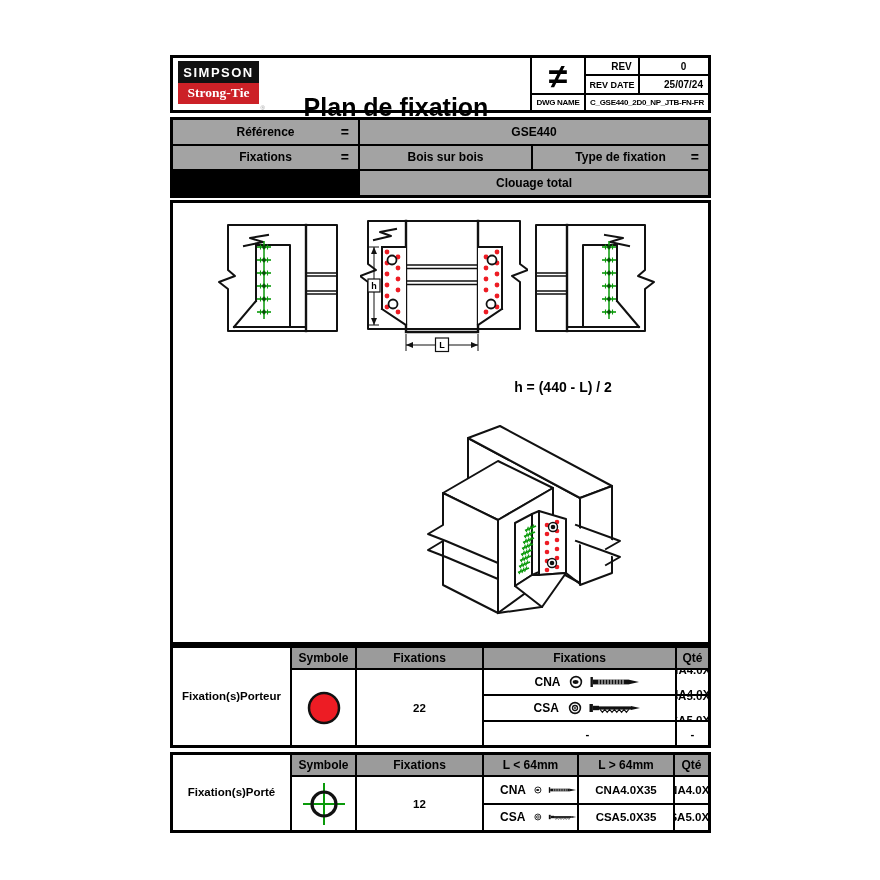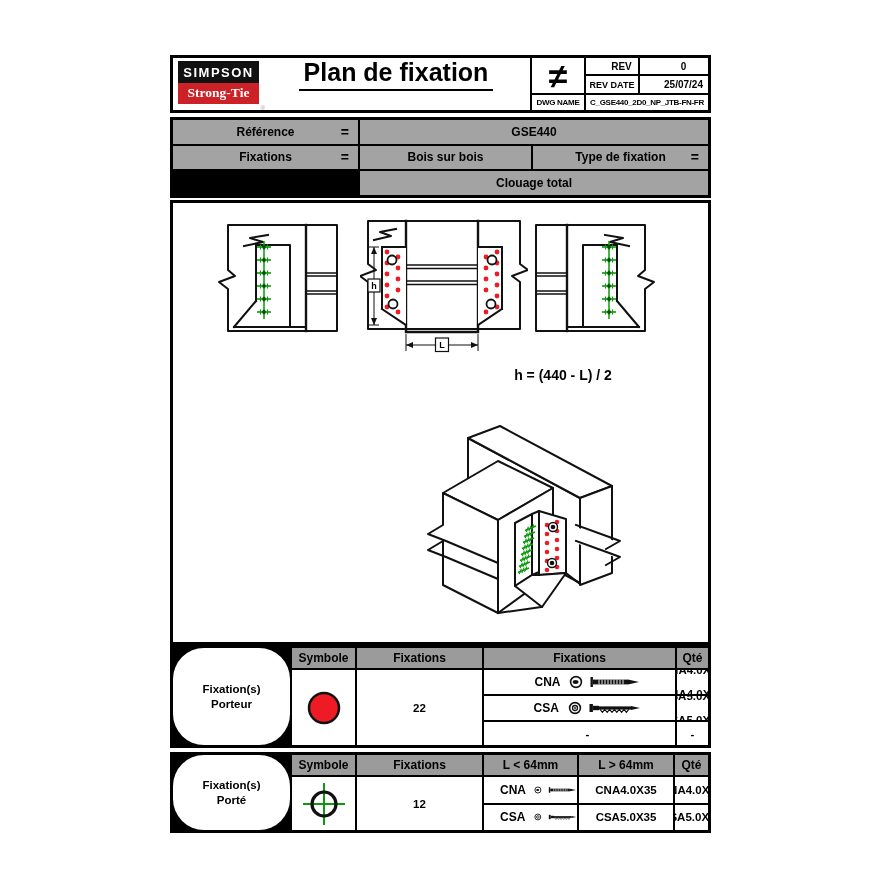--- a/index.html
+++ b/index.html
@@ -10,21 +10,21 @@
 
   
   .header-band{top:0;height:58px;border:3px solid #000;background:#fff;}
   .logo{position:absolute;left:5px;top:3px;width:81px;}
   .logo-top{background:#111;color:#fff;font-weight:bold;font-size:13px;letter-spacing:1.5px;
             text-align:center;padding:4px 0 3px;}
   .logo-bottom{background:#cc2127;color:#fff;font-weight:bold;font-size:13.5px;text-align:center;
                font-family:"Liberation Serif",serif;padding:2px 0 3px;}
   .logo-reg{position:absolute;right:-6px;bottom:-7px;font-size:6px;color:#999;}
   .title-wrap{position:absolute;left:88px;top:0;width:270px;height:68px;
-              display:flex;align-items:flex-start;justify-content:center;}
+              display:flex;align-items:flex-end;justify-content:center;}
   .page-title{font-size:25px;font-weight:bold;border-bottom:2.5px solid #000;padding:0 5px 2px;}
   .rev-grid{position:absolute;right:0;top:0;height:52px;width:176px;background:#000;
             border-left:2px solid #000;display:grid;gap:2px;
             grid-template-columns:52px 52px 1fr;grid-template-rows:16px 17px 1fr;}
   .rev-grid .cell{background:#fff;display:flex;align-items:center;justify-content:center;
                   font-weight:bold;overflow:hidden;}
   .neq-cell{grid-row:1/3;font-size:34px;font-weight:bold;line-height:1;}
   .f10{font-size:10px;padding-left:19px;} .f9{font-size:9px;} .f8{font-size:8px;letter-spacing:-0.3px;white-space:nowrap;}
 
   
@@ -32,21 +32,21 @@
              grid-template-columns:185px 171px 1fr;grid-template-rows:1fr 1fr 1fr;}
   .info-band .cell{background:#a3a3a3;display:flex;align-items:center;justify-content:center;
                    font-weight:bold;font-size:12px;}
   .info-label{background:#9b9b9b;position:relative;}
   .info-label .eq{position:absolute;right:9px;font-size:14px;}
   .span2{grid-column:2/4;}
 
   
   .draw-band{top:145px;height:445px;border:3px solid #000;background:#fff;}
   .abs{position:absolute;}
-  .formula{position:absolute;left:300px;top:164px;width:180px;text-align:center;
+  .formula{position:absolute;left:300px;top:176px;width:180px;text-align:center;
            font-weight:bold;font-size:14px;}
   svg{display:block;}
   .ln{stroke:#111;stroke-width:2;fill:none;stroke-linejoin:round;stroke-linecap:square;}
   .lnw{stroke:#111;stroke-width:2;fill:#fff;stroke-linejoin:round;}
   .thin{stroke:#111;stroke-width:1.3;fill:none;}
   .hair{stroke:#111;stroke-width:1;fill:none;}
   .grn{stroke:#0a9a0a;fill:none;}
   .reddot{fill:#ed1c24;stroke:none;}
   .hole{fill:#fff;stroke:#111;stroke-width:1.8;}
   .dimbox{fill:#fff;stroke:#111;stroke-width:1.2;}
@@ -55,21 +55,21 @@
 
   
   .tbl{background:#000;display:grid;gap:2px;border:3px solid #000;}
   .porteur-band{top:590px;height:103px;grid-template-columns:117px 63px 125px 191px 1fr;
                 grid-template-rows:20px 24px 24px 1fr;}
   .porte-band{top:697px;height:81px;grid-template-columns:117px 63px 125px 93px 94px 1fr;
               grid-template-rows:20px 1fr 1fr;}
   .tbl .cell{background:#fff;display:flex;align-items:center;justify-content:center;
              font-weight:bold;font-size:11.5px;overflow:hidden;}
   .tbl .hdr{background:#9b9b9b;font-size:12px;}
-  .side-cell{background:#9b9b9b;grid-row:1/5;flex-direction:column;line-height:15px;font-size:12px;border-radius:31px;}
+  .side-cell{background:#9b9b9b;grid-row:1/5;line-height:15px;font-size:12px;}
   .side-cell3{grid-row:1/4;}
   .sym-cell{grid-row:2/5;} .sym-cell3{grid-row:2/4;}
   .qty-cell{grid-row:2/5;font-size:12px;} .qty-cell3{grid-row:2/4;font-size:12px;}
   .fix-cell{justify-content:flex-start;padding-left:16px;gap:6px;}
   .fix-code{font-size:12px;min-width:28px;}
 </style>
 </head>
 <body>
 
 <svg width="0" height="0" style="position:absolute">

